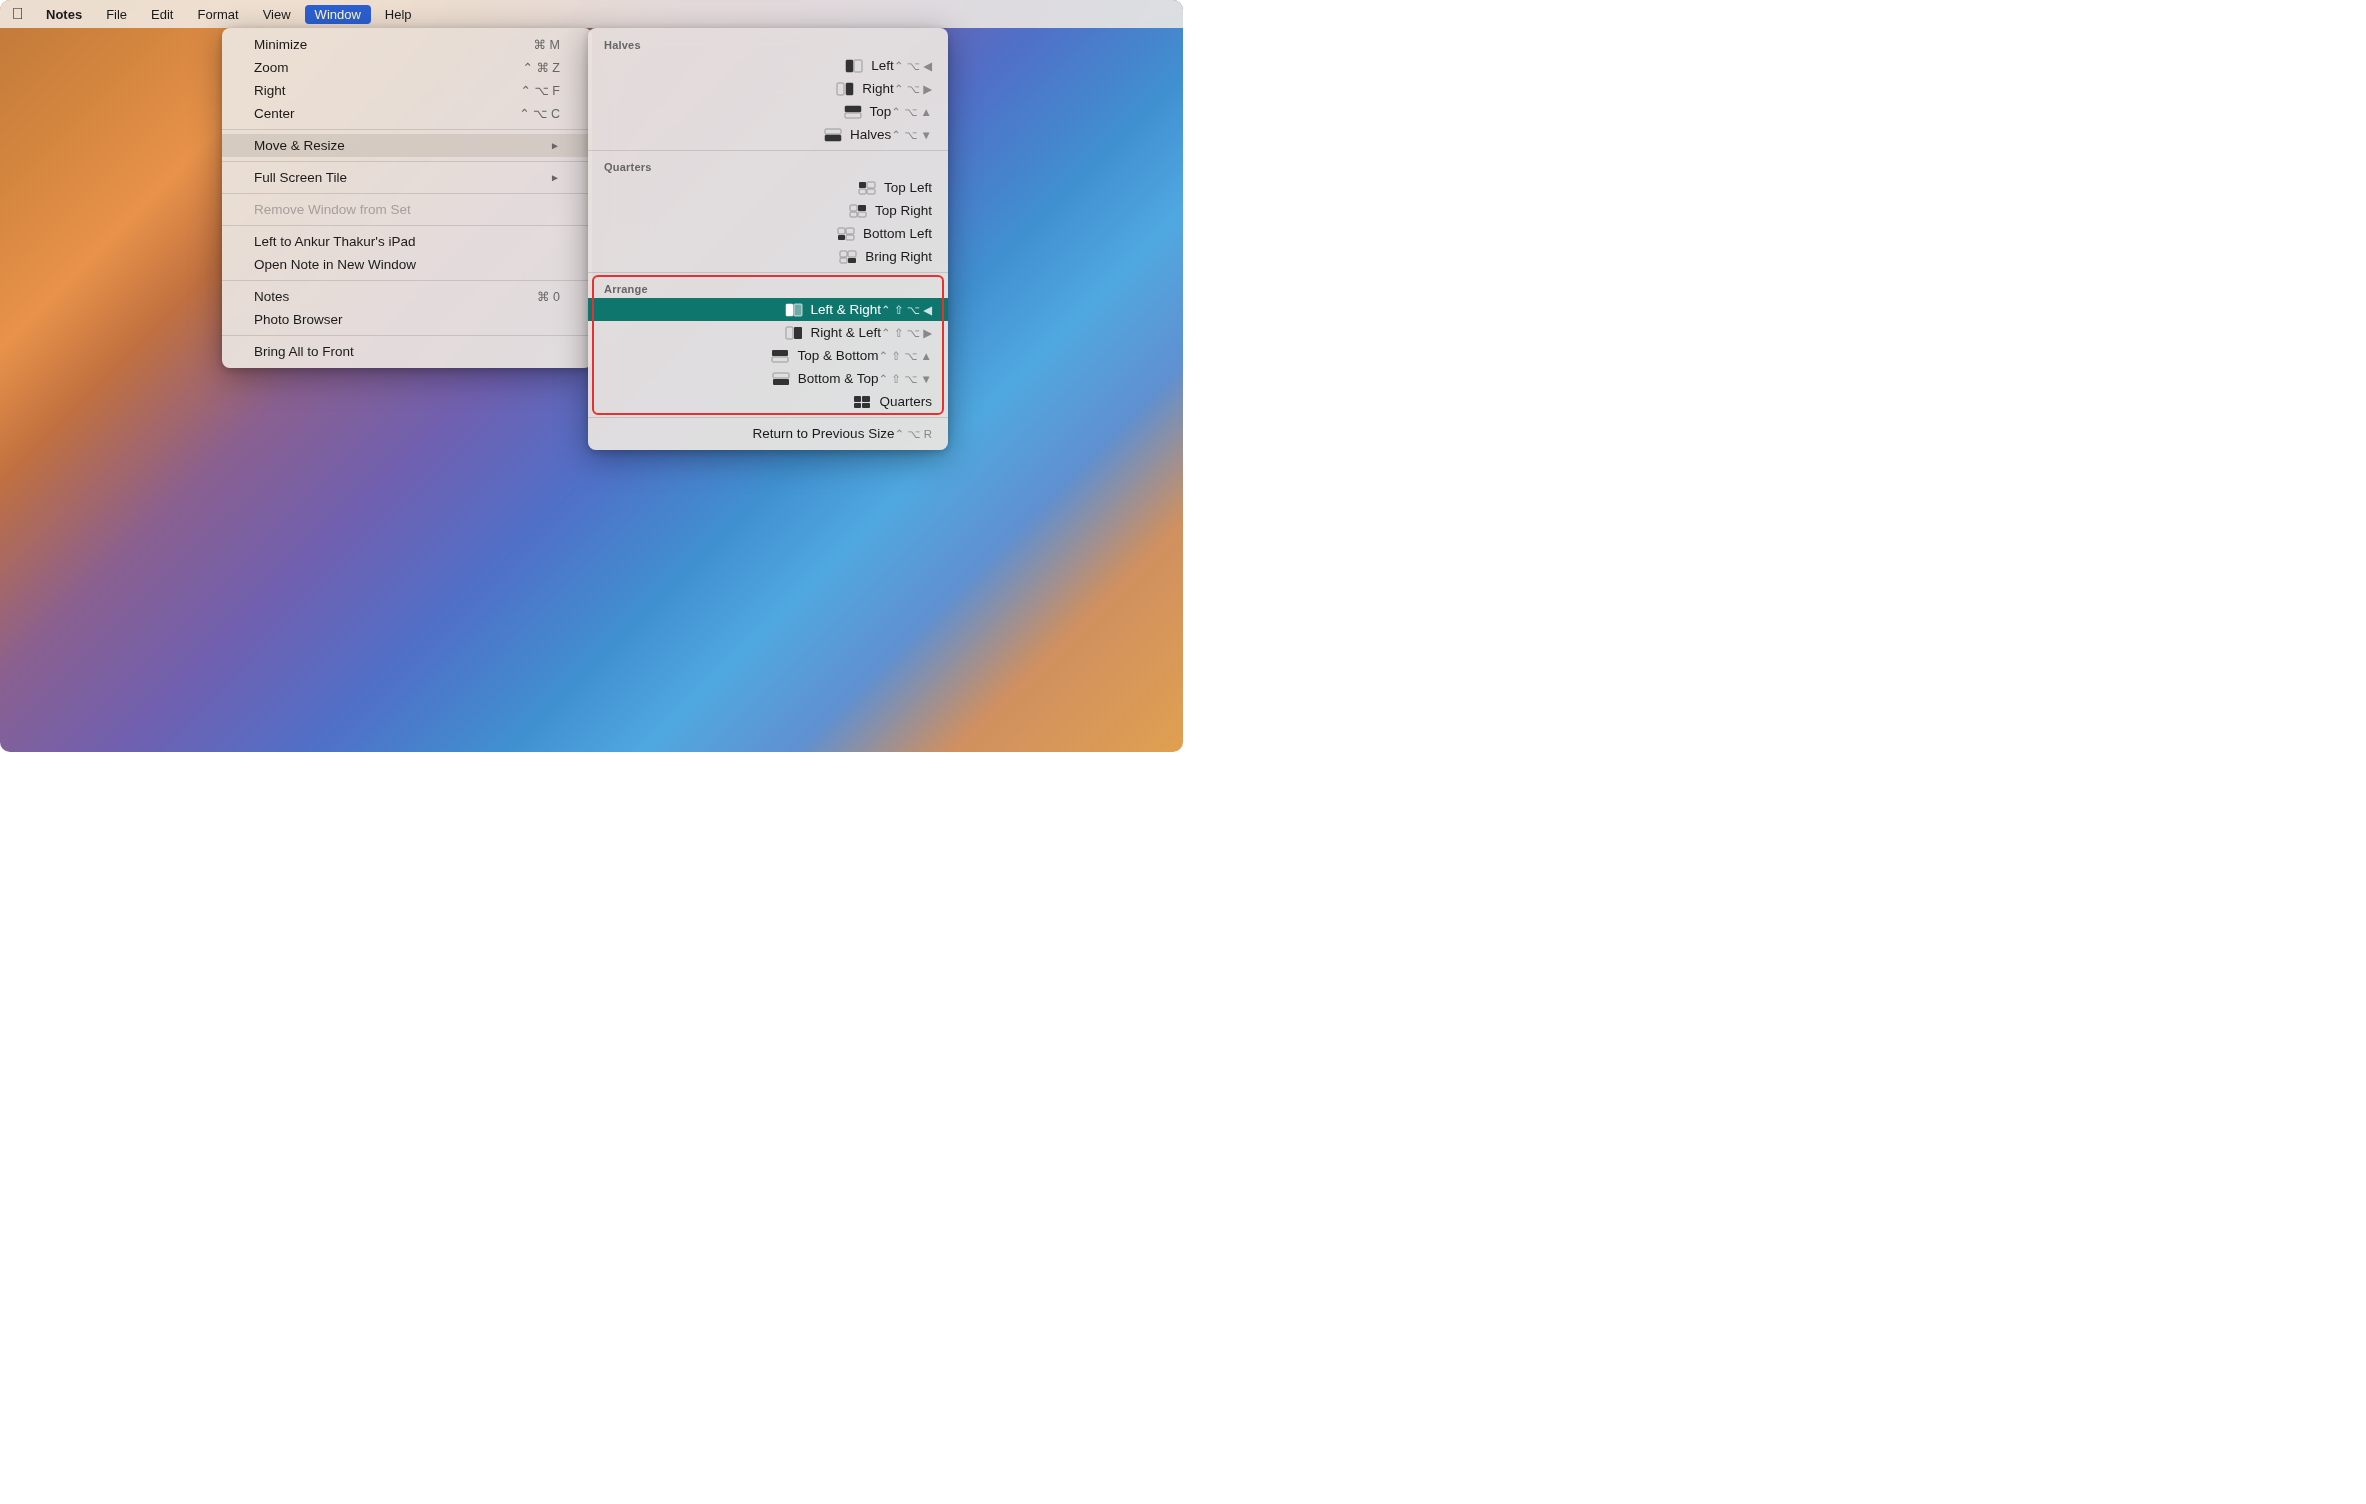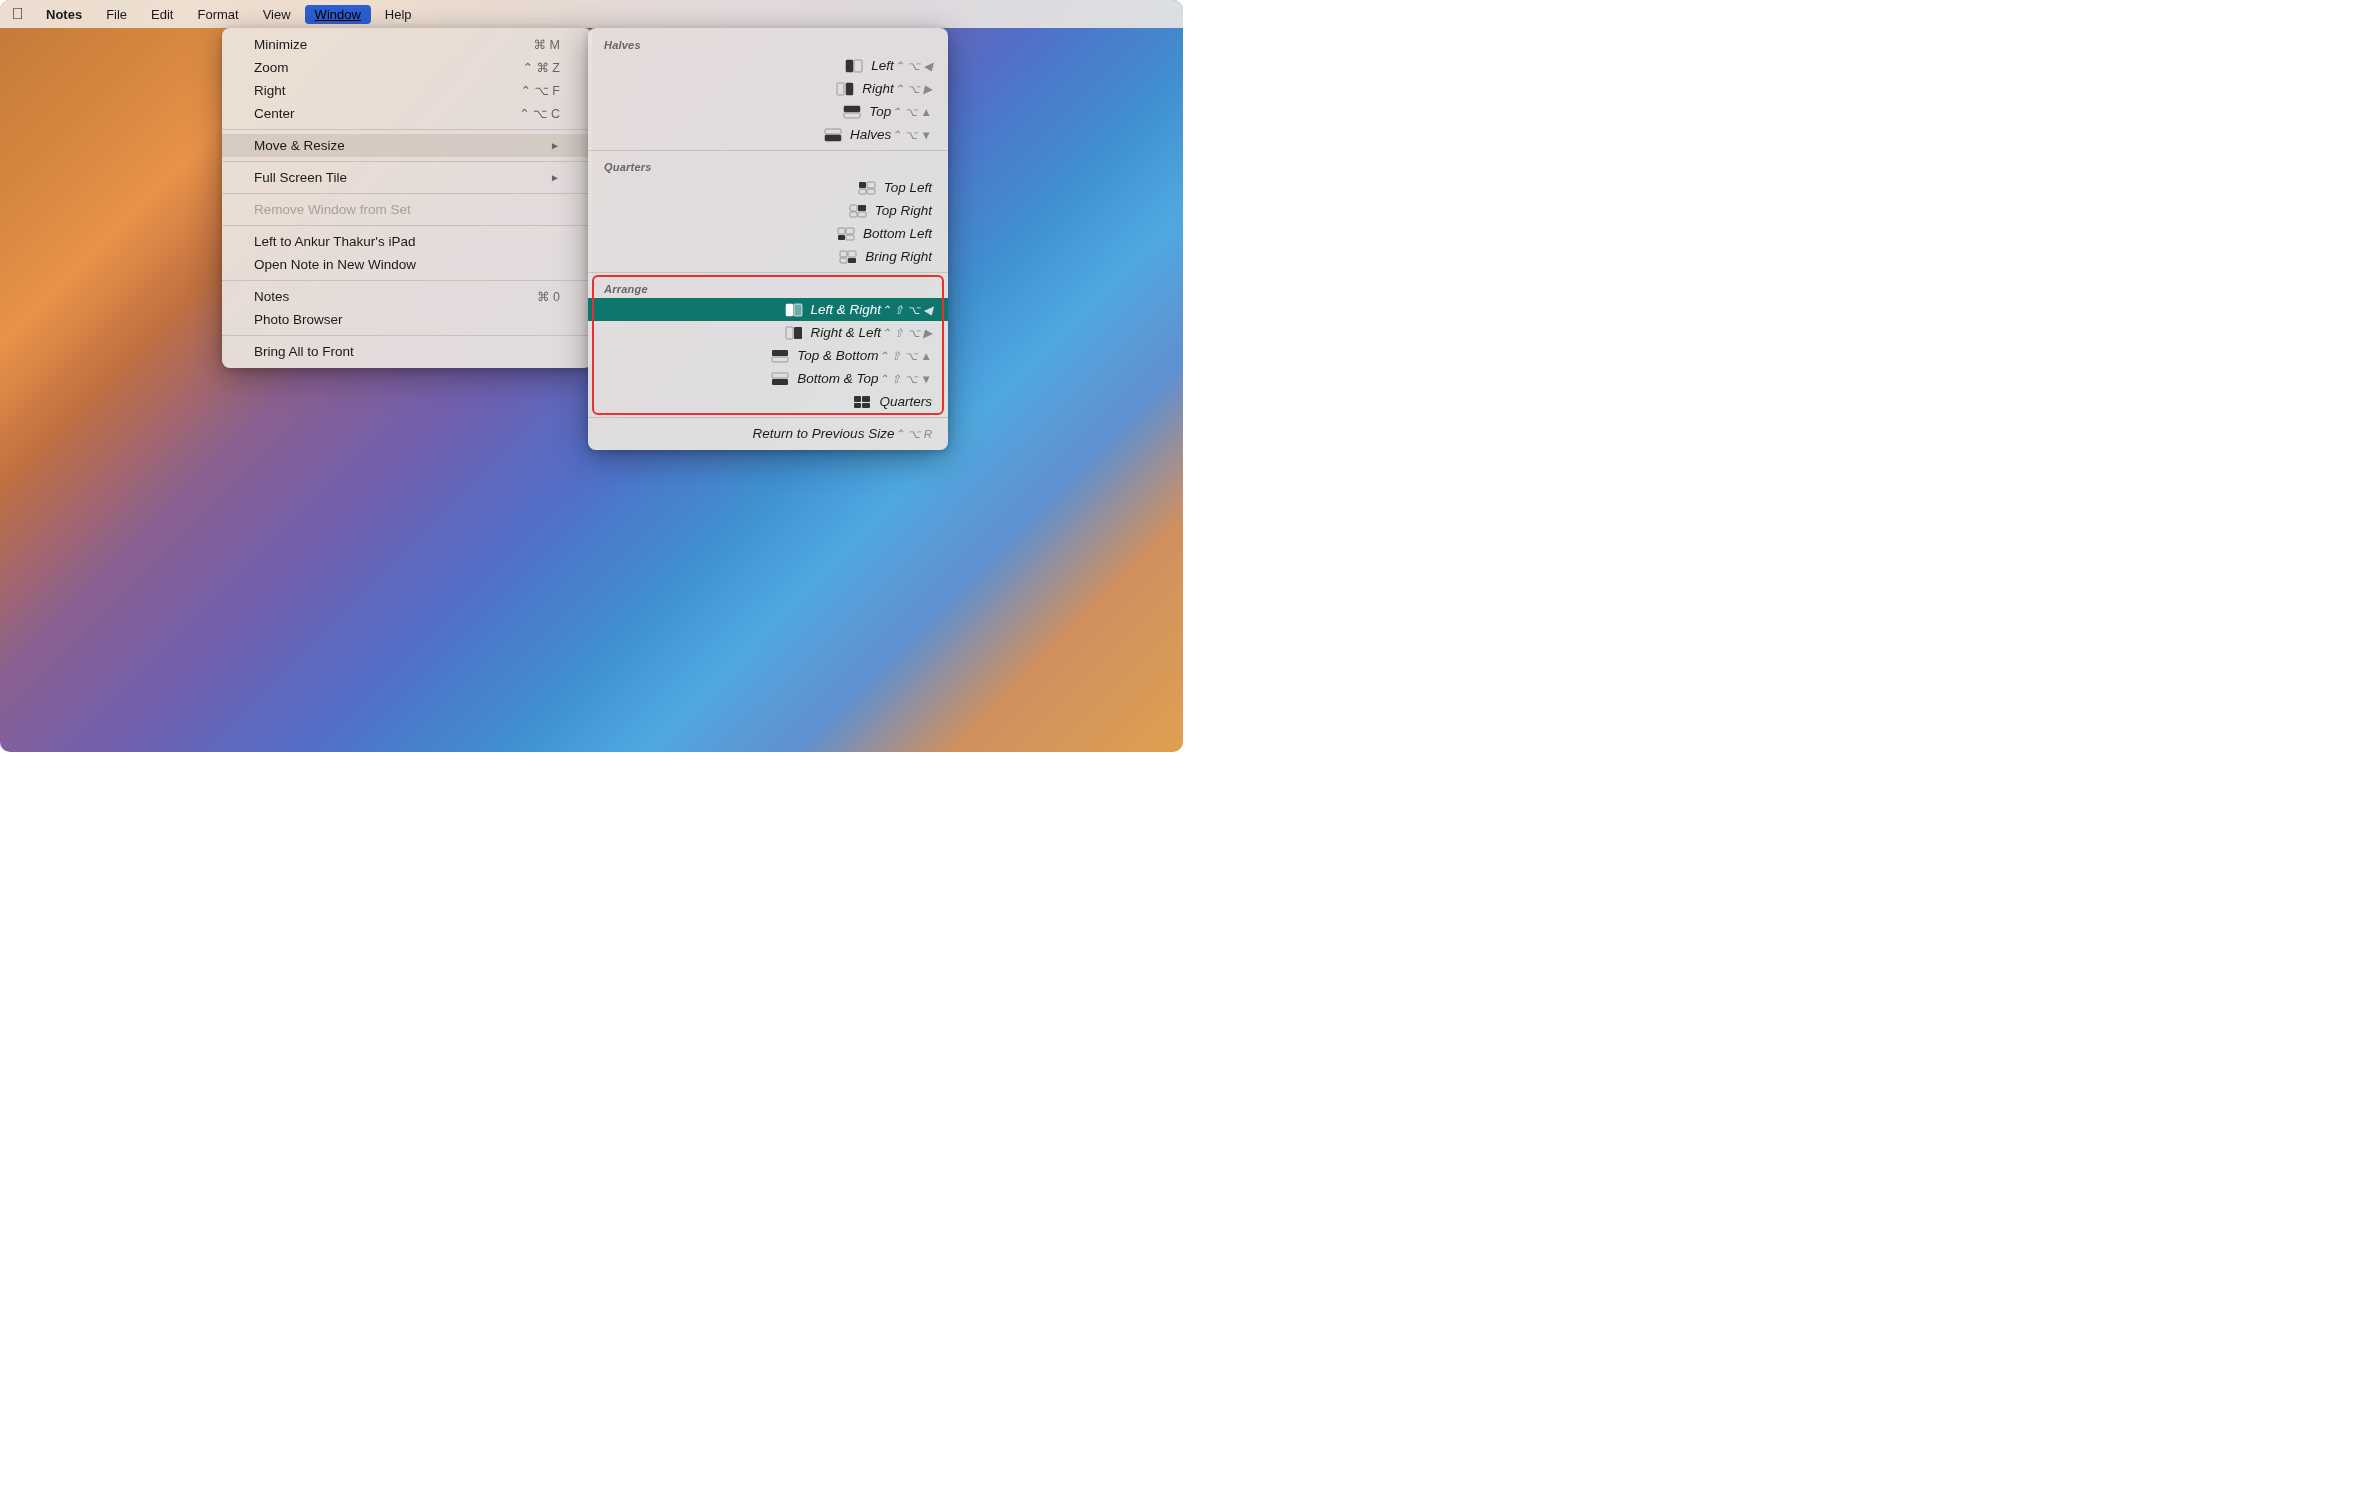--- a/index.html
+++ b/index.html
@@ -54,22 +54,21 @@
       border-radius: 4px;
       cursor: default;
     }
 
     .menubar-item.app-name {
       font-weight: 600;
     }
 
     .menubar-item.active {
       background: #2c5fd1;
-      color: #000000;
-      text-decoration: underline;
+      color: #fef9c3;
     }
 
     
     .window-menu {
       position: absolute;
       top: 28px;
       left: 222px;
       width: 370px;
       background: rgba(235, 230, 225, 0.92);
       backdrop-filter: blur(30px);
@@ -122,21 +121,20 @@
       position: absolute;
       top: 28px;
       left: 588px;
       width: 360px;
       background: rgba(235, 230, 225, 0.92);
       backdrop-filter: blur(30px);
       border-radius: 8px;
       box-shadow: 0 8px 32px rgba(0,0,0,0.35), 0 2px 8px rgba(0,0,0,0.2);
       padding: 5px 0;
       z-index: 210;
-      font-style: italic;
     }
 
     .submenu-section-header {
       padding: 6px 16px 3px 16px;
       font-size: 11px;
       font-weight: 600;
       color: #666;
       letter-spacing: 0.02em;
     }
 

